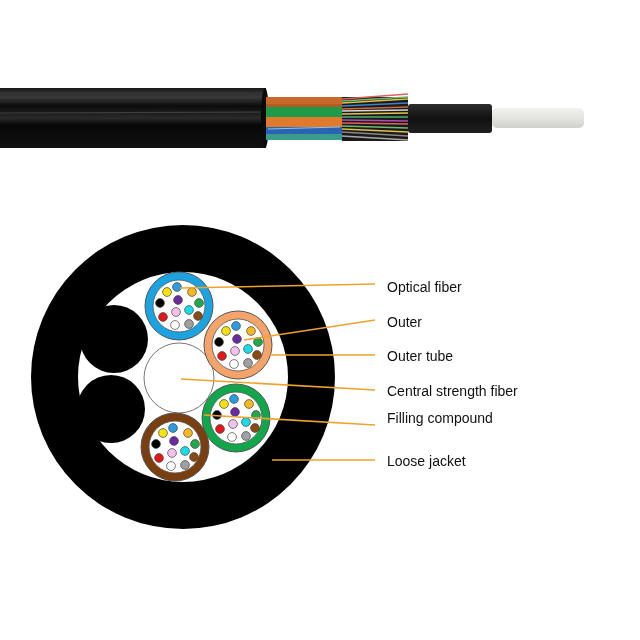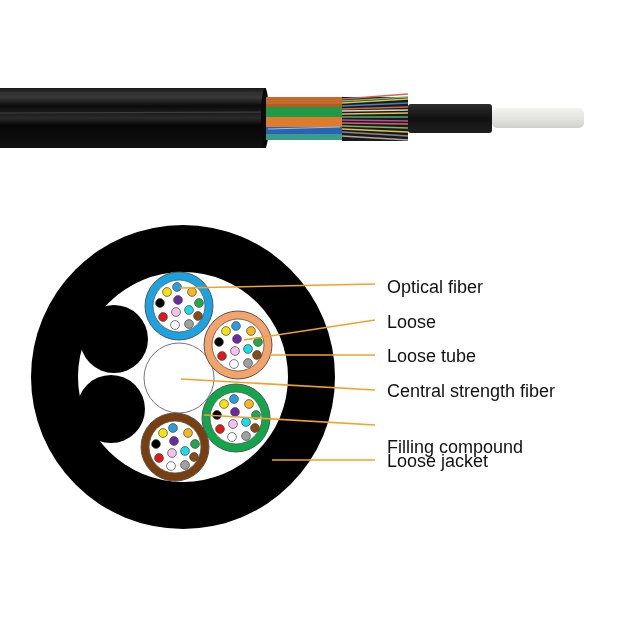--- a/index.html
+++ b/index.html
@@ -1,19 +1,19 @@
 <!DOCTYPE html>
 <html><head>
   <meta charset="utf-8">
   <style>
     html, body { margin: 0; padding: 0; background: #ffffff; }
     body { width: 640px; height: 640px; position: relative; overflow: hidden; font-family: "Liberation Sans", sans-serif; }
     #stage { position: absolute; left: 0; top: 0; width: 640px; height: 640px; }
     .label {
-      position: absolute; left: 387px; font-size: 18px; color: #111111;
+      position: absolute; left: 387px; font-size: 14px; color: #111111;
       line-height: 20px; white-space: nowrap;
       font-family: "Liberation Sans", sans-serif;
     }
   </style>
 </head>
 <body>
 
 <div id="stage">
   <svg width="640" height="640" viewBox="0 0 640 640" xmlns="http://www.w3.org/2000/svg">
     <defs>
@@ -159,19 +159,19 @@
         <line x1="270" y1="355" x2="375" y2="355"></line>
         <line x1="181" y1="379" x2="375" y2="390"></line>
         <line x1="204" y1="415" x2="375" y2="425"></line>
         <line x1="272" y1="460" x2="375" y2="460"></line>
       </g>
     </g>
   </svg>
 
   <div id="labels">
     <div class="label" style="top:277px">Optical fiber</div>
-    <div class="label" style="top:312px">Loose</div>
-    <div class="label" style="top:346px">Loose tube</div>
+    <div class="label" style="top:312px">Outer</div>
+    <div class="label" style="top:346px">Outer tube</div>
     <div class="label" style="top:381px">Central strength fiber</div>
-    <div class="label" style="top:437px">Filling compound</div>
+    <div class="label" style="top:408px">Filling compound</div>
     <div class="label" style="top:451px">Loose jacket</div>
   </div>
 </div>
 
 </body></html>

